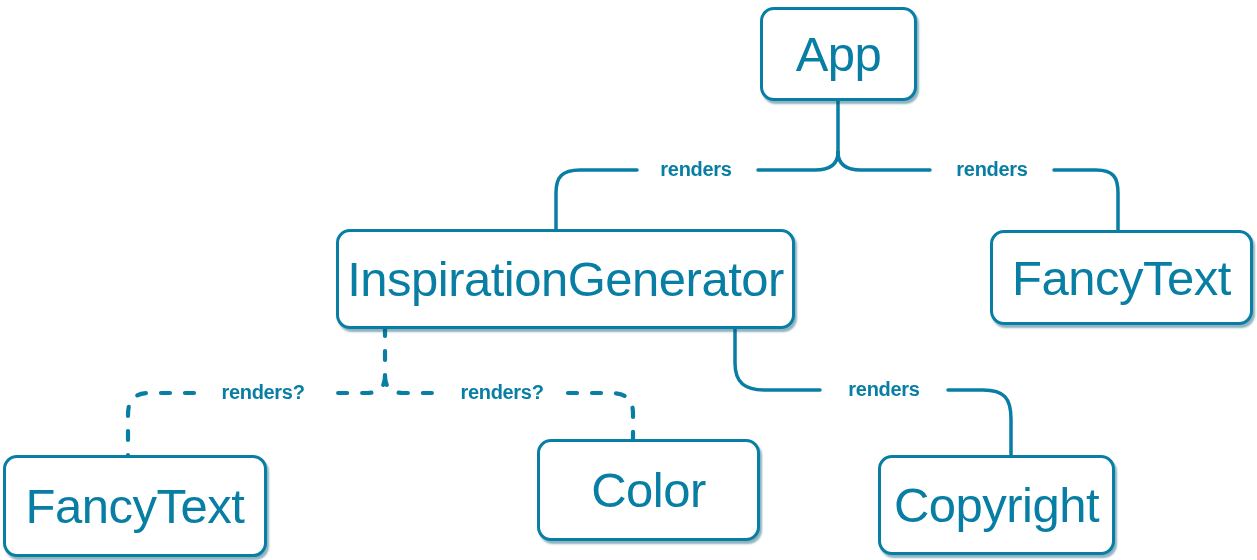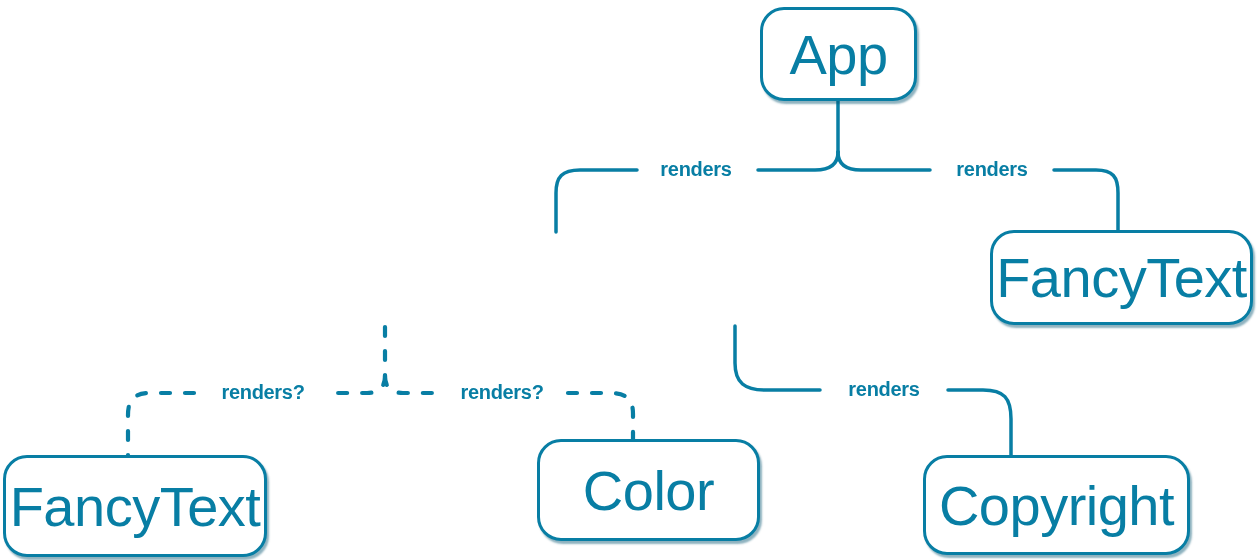--- a/index.html
+++ b/index.html
@@ -37,35 +37,35 @@
     stroke-width: 4.2;
     stroke-dasharray: 9 15;
   }
   .node {
     position: absolute;
     display: flex;
     align-items: center;
     justify-content: center;
     background: var(--node-fill);
     border: 3px solid var(--accent);
-    border-radius: 24px;
+    border-radius: 14px;
     box-shadow: 2px 3px 2px rgba(5, 85, 112, 0.45);
     color: var(--accent);
-    font-size: 56px;
+    font-size: 49px;
     font-weight: 500;
     letter-spacing: -0.5px;
     white-space: nowrap;
     text-align: right;
   }
   .node-app          { left: 760px; top: 7px;   width: 157px; height: 94px;  }
   .node-inspiration  { left: 336px; top: 229px; width: 459px; height: 100px; }
   .node-fancy-top    { left: 990px; top: 230px; width: 263px; height: 95px;  }
   .node-fancy-bottom { left: 3px;   top: 455px; width: 264px; height: 102px; }
   .node-color        { left: 537px; top: 439px; width: 223px; height: 102px; }
-  .node-copyright    { left: 878px; top: 455px; width: 267px; height: 100px; margin-left: 45px; }
+  .node-copyright    { left: 878px; top: 455px; width: 237px; height: 100px; }
 
   .edge-label {
     position: absolute;
     transform: translate(-50%, -50%);
     color: var(--accent);
     font-size: 20px;
     font-weight: 600;
     letter-spacing: -0.3px;
     white-space: nowrap;
     line-height: 1;
@@ -95,20 +95,23 @@
     <path class="edge dashed" d="M385 327 L385 376"></path>
     <path class="edge dashed" d="M385 376 C385 387 379 393 367 393 L334 393"></path>
     <path class="edge dashed" d="M194 393 L150 393 C134 393 128 400 128 415 L128 458"></path>
     <path class="edge dashed" d="M385 376 C385 387 391 393 403 393 L436 393"></path>
     <path class="edge dashed" d="M568 393 L610 393 C627 393 633 400 633 414 L633 454"></path>
   </svg>
 
   <div class="node node-app">
     <span>App</span>
   </div>
+  <div class="node node-inspiration">
+    <span>InspirationGenerator</span>
+  </div>
   <div class="node node-fancy-top">
     <span>FancyText</span>
   </div>
   <div class="node node-fancy-bottom">
     <span>FancyText</span>
   </div>
   <div class="node node-color">
     <span>Color</span>
   </div>
   <div class="node node-copyright">

